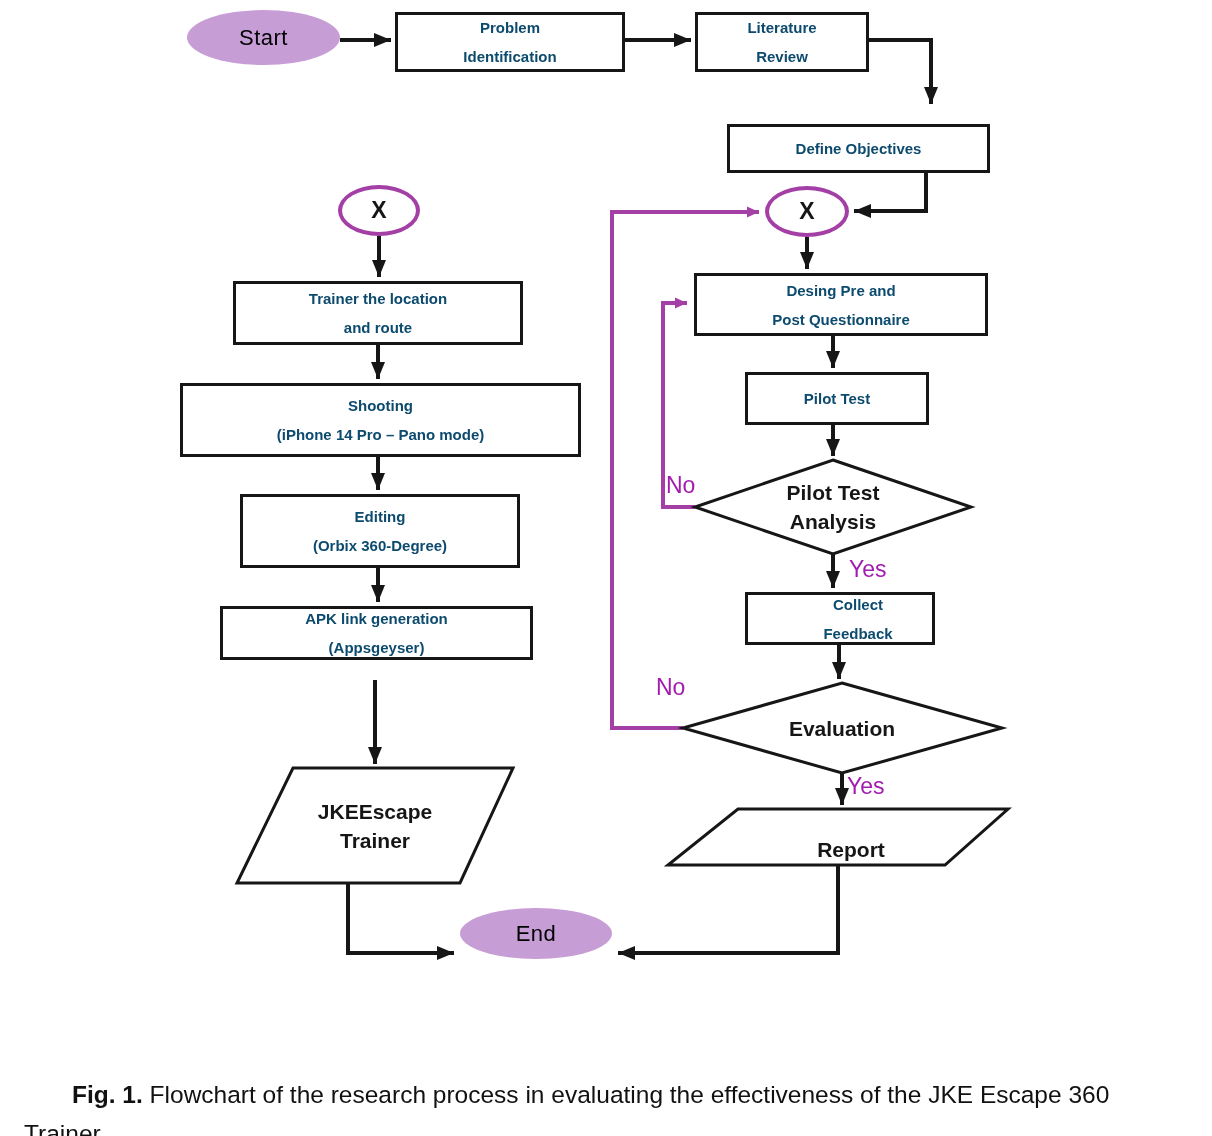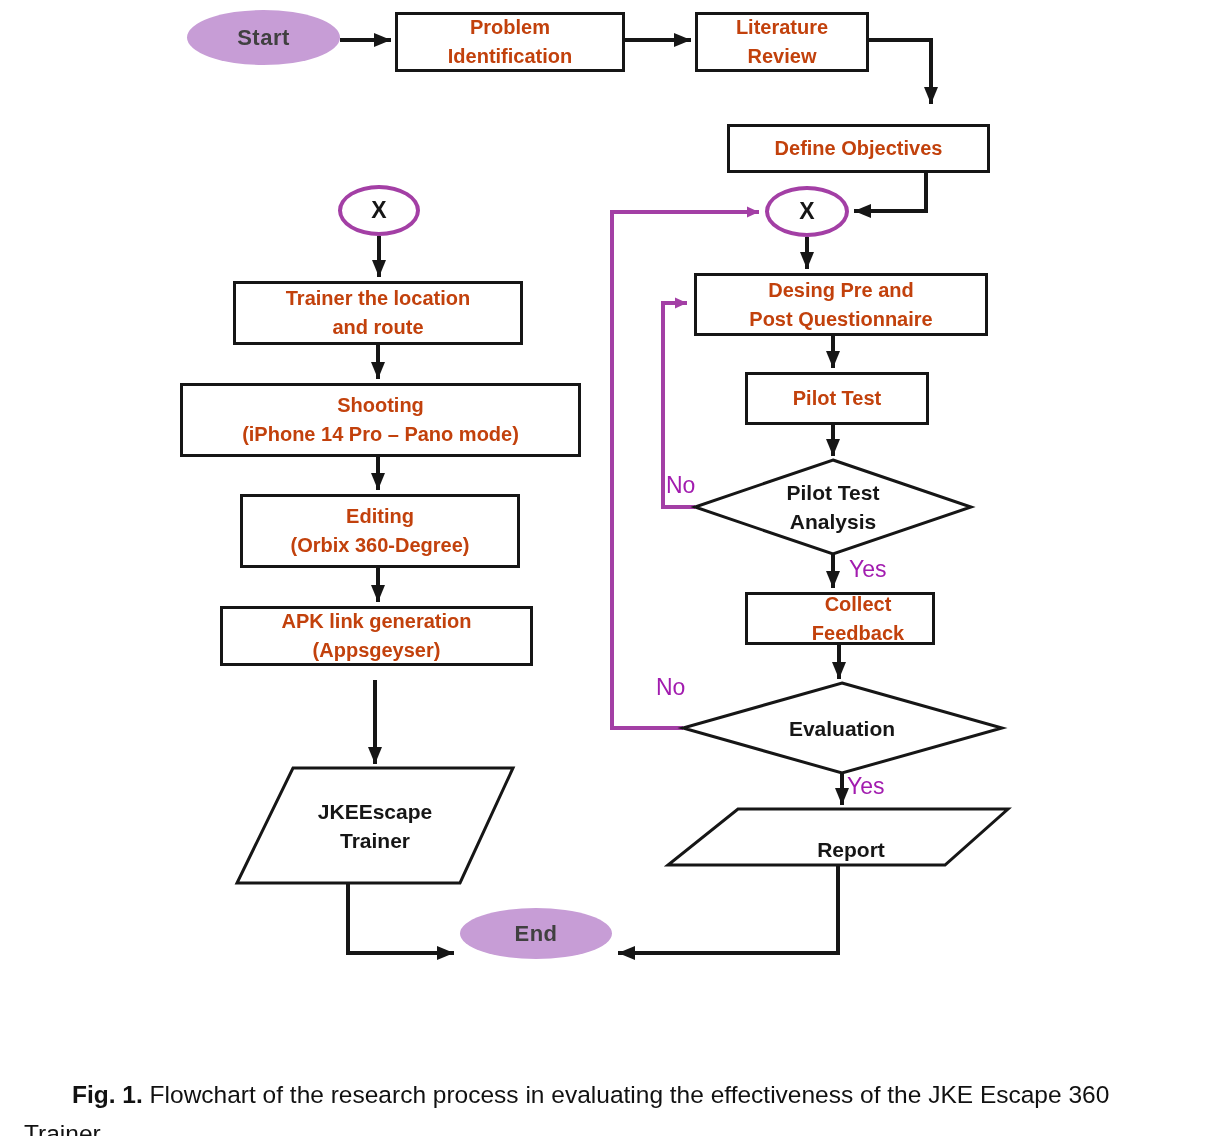--- a/index.html
+++ b/index.html
@@ -11,27 +11,27 @@
   .c{stroke:var(--ink);stroke-width:4;fill:none;}
   .p{stroke:var(--purple);stroke-width:4;fill:none;}
   .shape{fill:#ffffff;stroke:var(--ink);stroke-width:3;}
   .mkb{fill:var(--ink);}
   .mkp{fill:var(--purple);}
 
   .node,.lbl,.edge-label{position:absolute;z-index:2;box-sizing:border-box;}
   .box{
     background:#ffffff;border:3px solid var(--ink);
     display:flex;align-items:center;justify-content:center;text-align:center;
-    font-weight:bold;font-size:20px;line-height:29px;color:#c2410c;
+    font-weight:bold;font-size:15px;line-height:29px;color:#0c4a6e;
     white-space:pre-line;
   }
   .ellipse{
     background:var(--ellipse);border-radius:50%;
     display:flex;align-items:center;justify-content:center;
-    font-size:22px;font-weight:700;color:#404040;letter-spacing:0.5px;
+    font-size:22px;font-weight:400;color:#000000;letter-spacing:0.5px;
   }
   .xcircle{
     background:#ffffff;border:4px solid var(--purple);border-radius:50%;
     display:flex;align-items:center;justify-content:center;
     font-size:23px;font-weight:bold;color:#161616;
   }
   .lbl{
     display:flex;align-items:center;justify-content:center;text-align:center;
     font-weight:bold;font-size:21px;line-height:29px;color:#161616;
     white-space:pre-line;background:transparent;
@@ -41,21 +41,21 @@
   
   #n-start{left:187px;top:10px;width:153px;height:55px;}
   #n-problem{left:395px;top:12px;width:230px;height:60px;}
   #n-literature{left:695px;top:12px;width:174px;height:60px;}
   #n-define{left:700px;top:124px;width:263px;height:49px;margin-left:27px;}
   #n-xleft{left:338px;top:185px;width:82px;height:51px;}
   #n-xright{left:765px;top:186px;width:84px;height:51px;}
   #n-identify{left:233px;top:281px;width:290px;height:64px;}
   #n-shooting{left:180px;top:383px;width:401px;height:74px;}
   #n-editing{left:240px;top:494px;width:280px;height:74px;}
-  #n-apk{left:220px;top:606px;width:313px;height:60px;}
+  #n-apk{left:220px;top:606px;width:313px;height:54px;}
   #n-desing{left:694px;top:273px;width:294px;height:63px;}
   #n-pilot{left:745px;top:372px;width:184px;height:53px;}
   #n-collect{left:745px;top:592px;width:190px;height:53px;padding-left:36px;}
   #l-pta{left:713px;top:478px;width:240px;height:58px;}
   #l-eval{left:722px;top:713px;width:240px;height:30px;}
   #l-jke{left:275px;top:796px;width:200px;height:60px;}
   #l-report{left:751px;top:822px;width:200px;height:30px;margin-top:12px;}
   #n-end{left:460px;top:908px;width:152px;height:51px;}
   #e-pilot-no{left:666px;top:472px;}
   #e-pilot-yes{left:849px;top:556px;}

